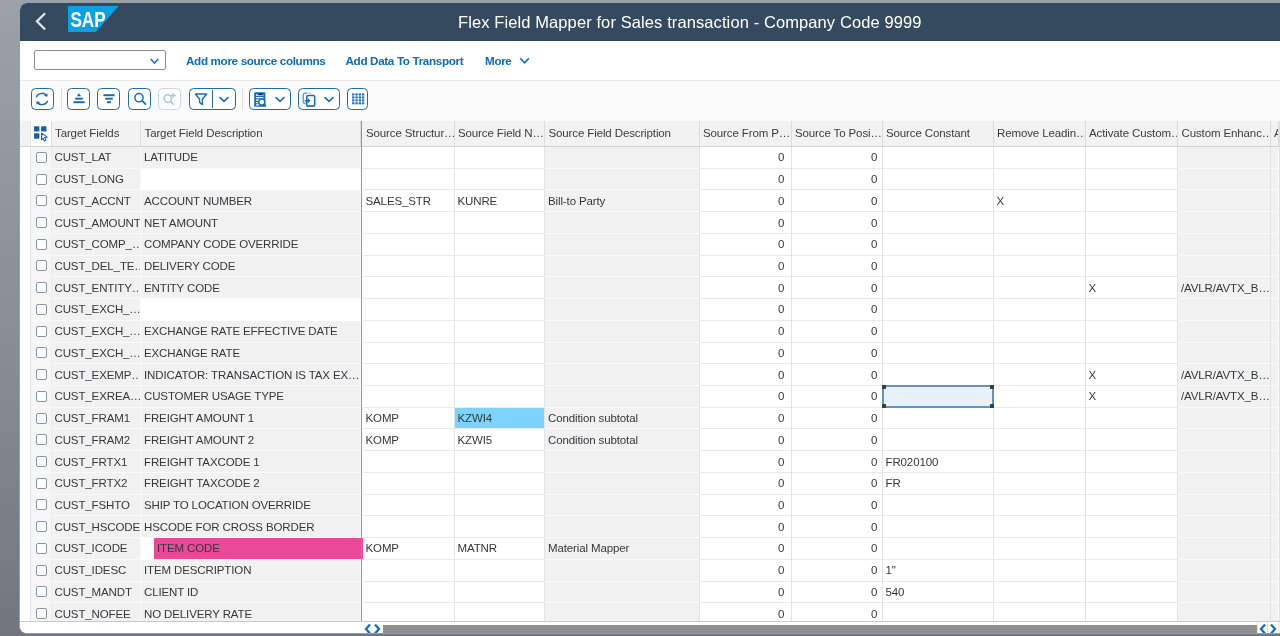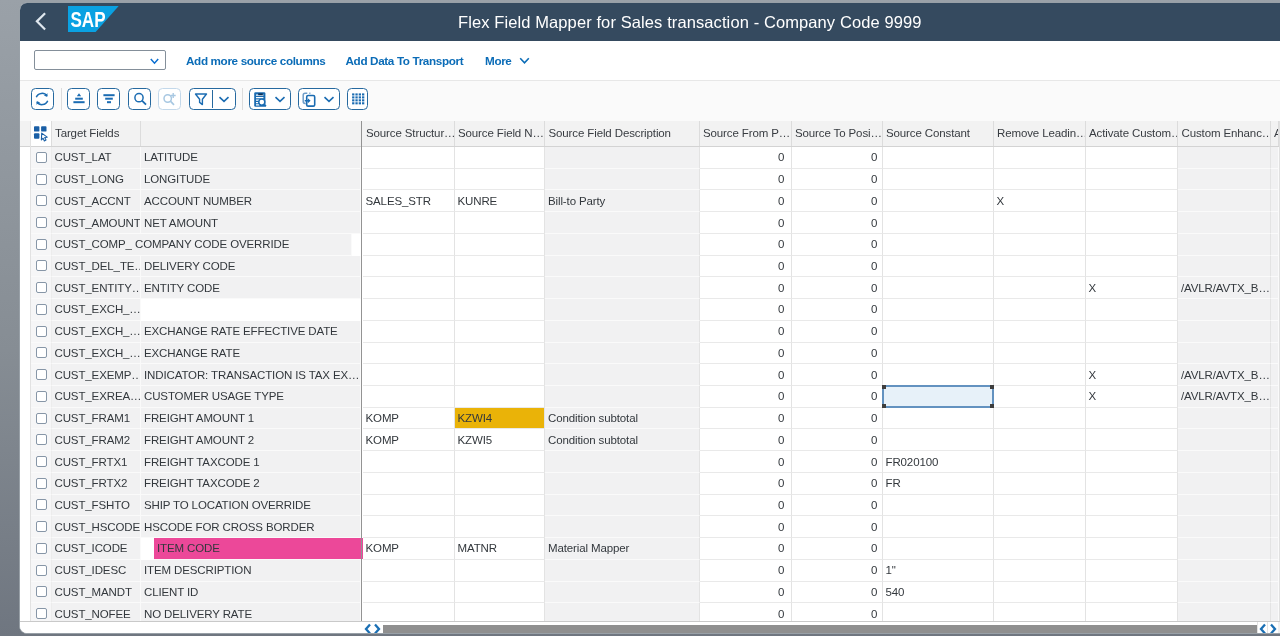--- a/index.html
+++ b/index.html
@@ -194,20 +194,23 @@
 <svg width="16" height="17" viewBox="0 0 16 17" style="margin-left:3.2px">
 <rect x="1" y="1.2" width="5.4" height="5.4" rx="0.9" fill="#1a5fa6"></rect>
 <rect x="8.1" y="1.2" width="5.4" height="5.4" rx="0.9" fill="#1a5fa6"></rect>
 <rect x="1" y="8.3" width="5.4" height="5.4" rx="0.9" fill="#1a5fa6"></rect>
 <path d="M8.7 8.1 L14.2 12.1 L11.7 12.5 L13 15.1 L11.3 15.9 L10.1 13.2 L8.4 14.9 Z" fill="#fff" stroke="#1a5fa6" stroke-width="1.1" stroke-linejoin="round"></path>
 </svg>
       </div>
       <div class="hcell" style="left:31.5px;width:89.5px">
         <span class="t">Target Fields</span>
       </div>
+      <div class="hcell" style="left:121.0px;width:220.0px">
+        <span class="t">Target Field Description</span>
+      </div>
       <div class="hcell" style="left:342.5px;width:92.0px">
         <span class="t">Source Structur…</span>
       </div>
       <div class="hcell" style="left:434.5px;width:90.5px">
         <span class="t">Source Field N…</span>
       </div>
       <div class="hcell" style="left:525.0px;width:154.5px">
         <span class="t">Source Field Description</span>
       </div>
       <div class="hcell" style="left:679.5px;width:92.0px">
@@ -271,23 +274,20 @@
       </div>
       <div class="cell g" style="left:1250.5px;width:8.799999999999955px;background:#f1f1f2"></div>
     </div>
 <div class="row" style="top:165.727px;height:21.727px;">
       <div class="cell cbx" style="left:10.0px;width:21.5px;background:#f6f6f7">
         <span class="cb"></span>
       </div>
       <div class="cell g" style="left:31.5px;width:89.5px;background:#f1f1f2">
         <span class="t">CUST_LONG</span>
       </div>
-      <div class="cell g" style="left:121.0px;width:220.0px;background:#f1f1f2">
-        <span class="t">LONGITUDE</span>
-      </div>
       <div class="cell " style="left:342.5px;width:92.0px;background:#fff">
         <span class="t"></span>
       </div>
       <div class="cell " style="left:434.5px;width:90.5px;background:#fff">
         <span class="t"></span>
       </div>
       <div class="cell gb" style="left:525.0px;width:154.5px;background:#f1f1f2">
         <span class="t"></span>
       </div>
       <div class="cell r" style="left:679.5px;width:92.0px;background:#fff">
@@ -388,21 +388,21 @@
       </div>
       <div class="cell g" style="left:1250.5px;width:8.799999999999955px;background:#f1f1f2"></div>
     </div>
 <div class="row" style="top:230.90800000000002px;height:21.727px;">
       <div class="cell cbx" style="left:10.0px;width:21.5px;background:#f6f6f7">
         <span class="cb"></span>
       </div>
       <div class="cell g" style="left:31.5px;width:89.5px;background:#f1f1f2">
         <span class="t">CUST_COMP_…</span>
       </div>
-      <div class="cell g" style="left:112px;width:220.0px;background:#f1f1f2">
+      <div class="cell g" style="left:121.0px;width:220.0px;background:#f1f1f2">
         <span class="t">COMPANY CODE OVERRIDE</span>
       </div>
       <div class="cell " style="left:342.5px;width:92.0px;background:#fff">
         <span class="t"></span>
       </div>
       <div class="cell " style="left:434.5px;width:90.5px;background:#fff">
         <span class="t"></span>
       </div>
       <div class="cell gb" style="left:525.0px;width:154.5px;background:#f1f1f2">
         <span class="t"></span>
@@ -703,21 +703,21 @@
       </div>
       <div class="cell g" style="left:31.5px;width:89.5px;background:#f1f1f2">
         <span class="t">CUST_FRAM1</span>
       </div>
       <div class="cell g" style="left:121.0px;width:220.0px;background:#f1f1f2">
         <span class="t">FREIGHT AMOUNT 1</span>
       </div>
       <div class="cell " style="left:342.5px;width:92.0px;background:#fff">
         <span class="t">KOMP</span>
       </div>
-      <div class="cell " style="left:434.5px;width:90.5px;background:#eab308">
+      <div class="cell " style="left:434.5px;width:90.5px;background:#7dd3fc">
         <span class="t">KZWI4</span>
       </div>
       <div class="cell gb" style="left:525.0px;width:154.5px;background:#f1f1f2">
         <span class="t">Condition subtotal</span>
       </div>
       <div class="cell r" style="left:679.5px;width:92.0px;background:#fff">
         <span class="tr" style="padding-right:6px">0</span>
       </div>
       <div class="cell r" style="left:771.5px;width:91.0px;background:#fff">
         <span class="tr" style="padding-right:4px">0</span>

